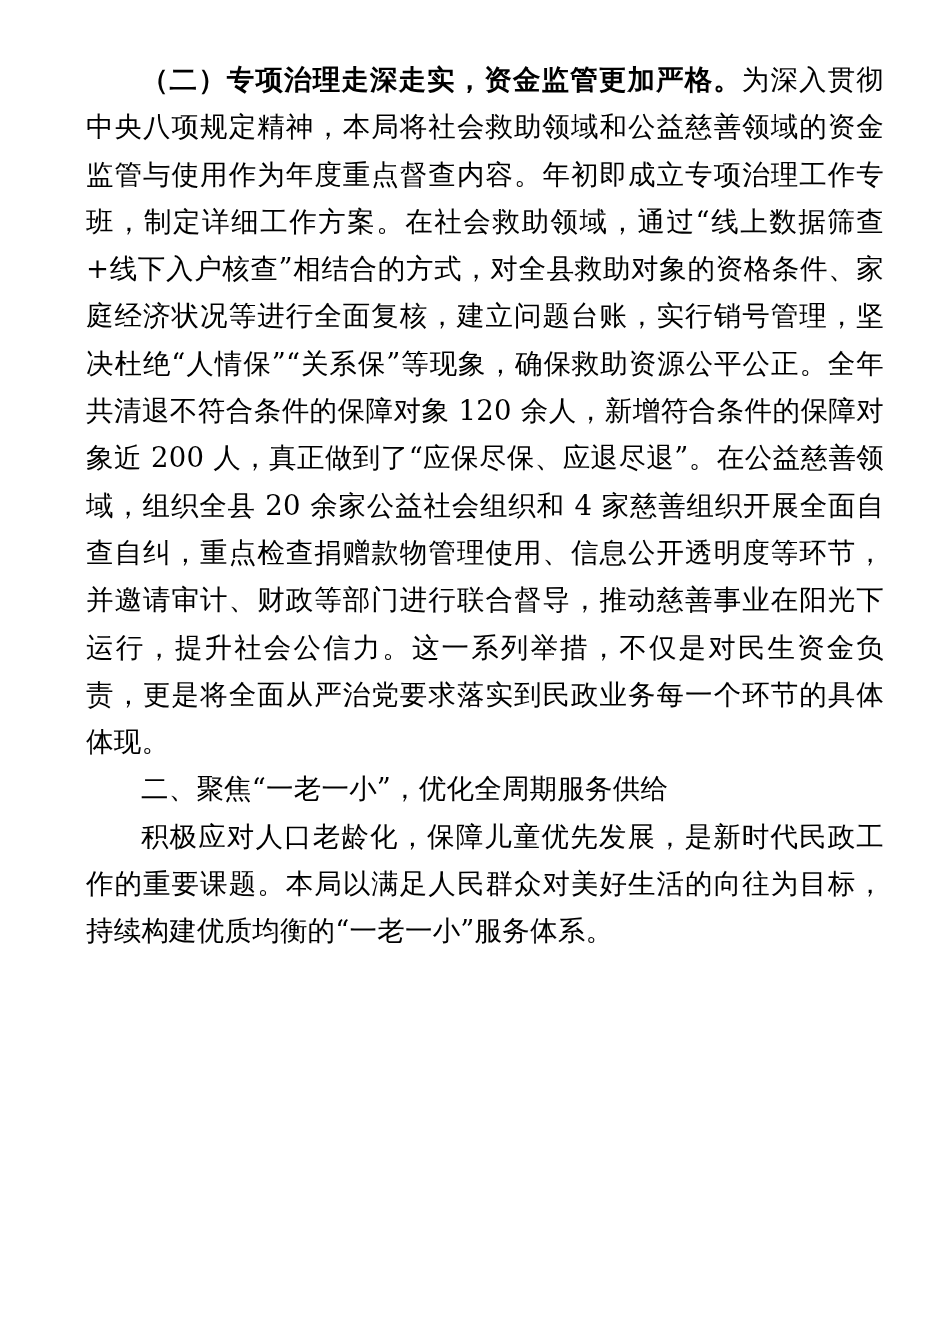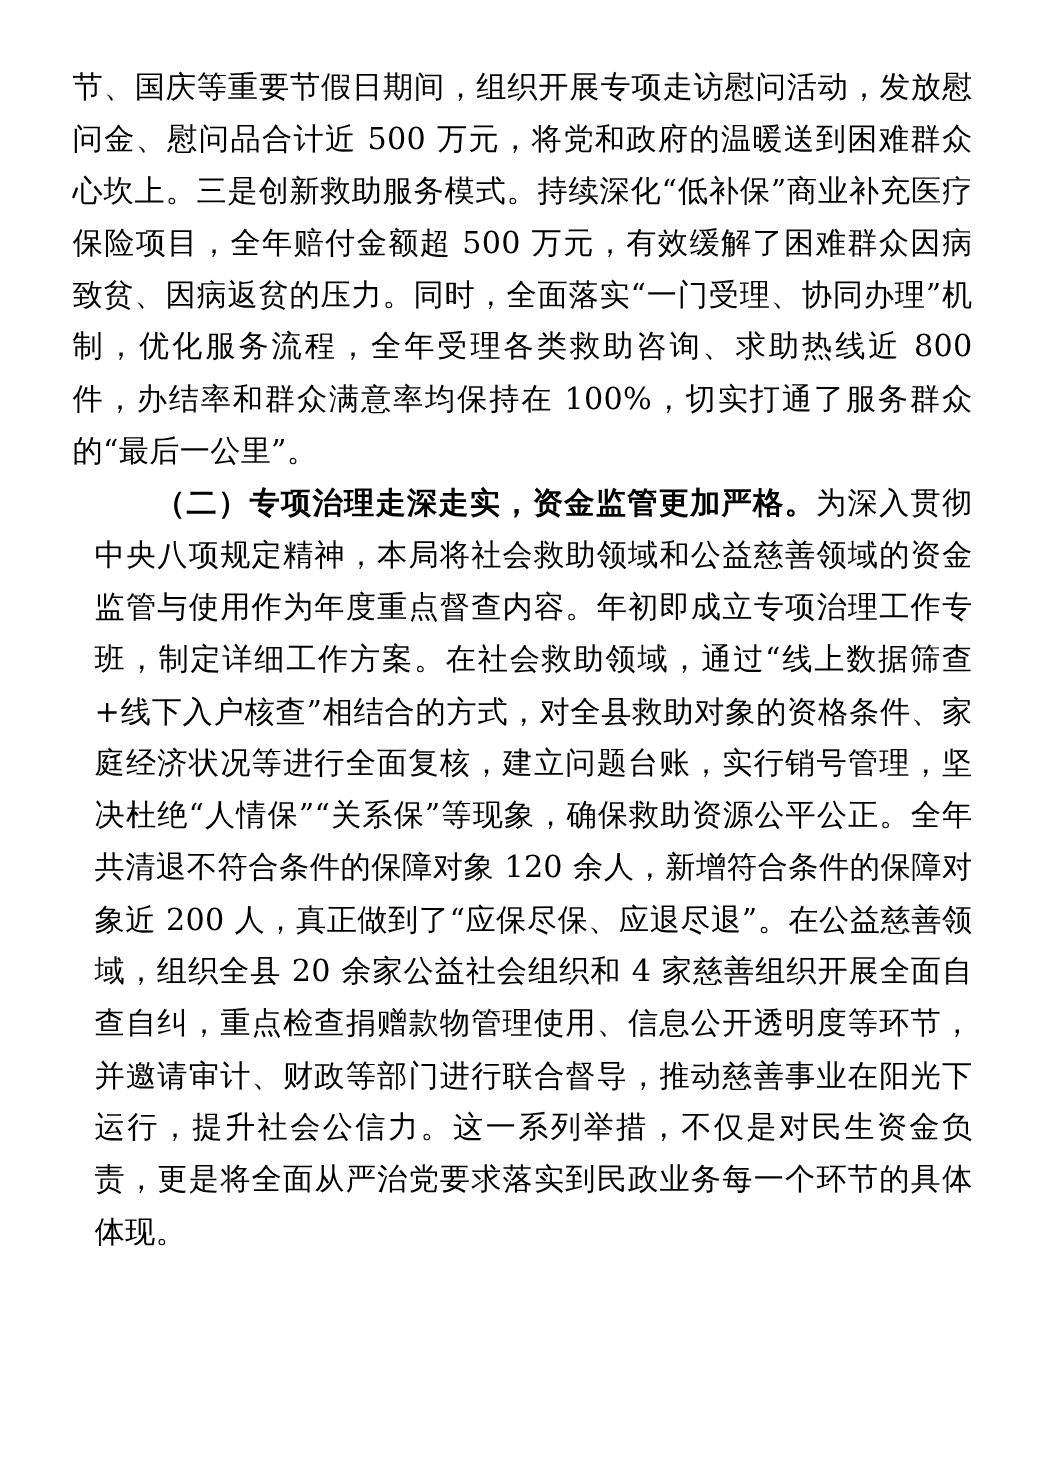--- a/index.html
+++ b/index.html
@@ -36,16 +36,17 @@
   }
   .bold {
     font-weight: bold;
   }
 </style>
 </head>
 <body>
 
 <div class="page">
   <div class="doc-body">
-      <p class=""><span>节、国庆等重要节假日期间，组织开展专项走访慰问活动，发放慰问金、慰问品合计近 500 万元，将党和政府的温暖送到困难群众心坎上。三是创新救助服务模式。持续深化“低补保”商业补充医疗保险项目，全年赔付金额超 500 万元，有效缓解了困难群众因病致贫、因病返贫的压力。同时，全面落实“一门受理、协同办理”机制，优化服务流程，全年受理各类救助咨询、求助热线近 800 件，办结率和群众满意率均保持在 100%，切实打通了服务群众的“最后一公里”。</span></p>
       <p class="indent"><span class="bold">（二）专项治理走深走实，资金监管更加严格。</span><span>为深入贯彻中央八项规定精神，本局将社会救助领域和公益慈善领域的资金监管与使用作为年度重点督查内容。年初即成立专项治理工作专班，制定详细工作方案。在社会救助领域，通过“线上数据筛查+线下入户核查”相结合的方式，对全县救助对象的资格条件、家庭经济状况等进行全面复核，建立问题台账，实行销号管理，坚决杜绝“人情保”“关系保”等现象，确保救助资源公平公正。全年共清退不符合条件的保障对象 120 余人，新增符合条件的保障对象近 200 人，真正做到了“应保尽保、应退尽退”。在公益慈善领域，组织全县 20 余家公益社会组织和 4 家慈善组织开展全面自查自纠，重点检查捐赠款物管理使用、信息公开透明度等环节，并邀请审计、财政等部门进行联合督导，推动慈善事业在阳光下运行，提升社会公信力。这一系列举措，不仅是对民生资金负责，更是将全面从严治党要求落实到民政业务每一个环节的具体体现。</span></p>
+      <p class="indent"><span>二、聚焦“一老一小”，优化全周期服务供给</span></p>
+      <p class="indent"><span>积极应对人口老龄化，保障儿童优先发展，是新时代民政工作的重要课题。本局以满足人民群众对美好生活的向往为目标，持续构建优质均衡的“一老一小”服务体系。</span></p>
     </div>
 </div>
 
 </body></html>

